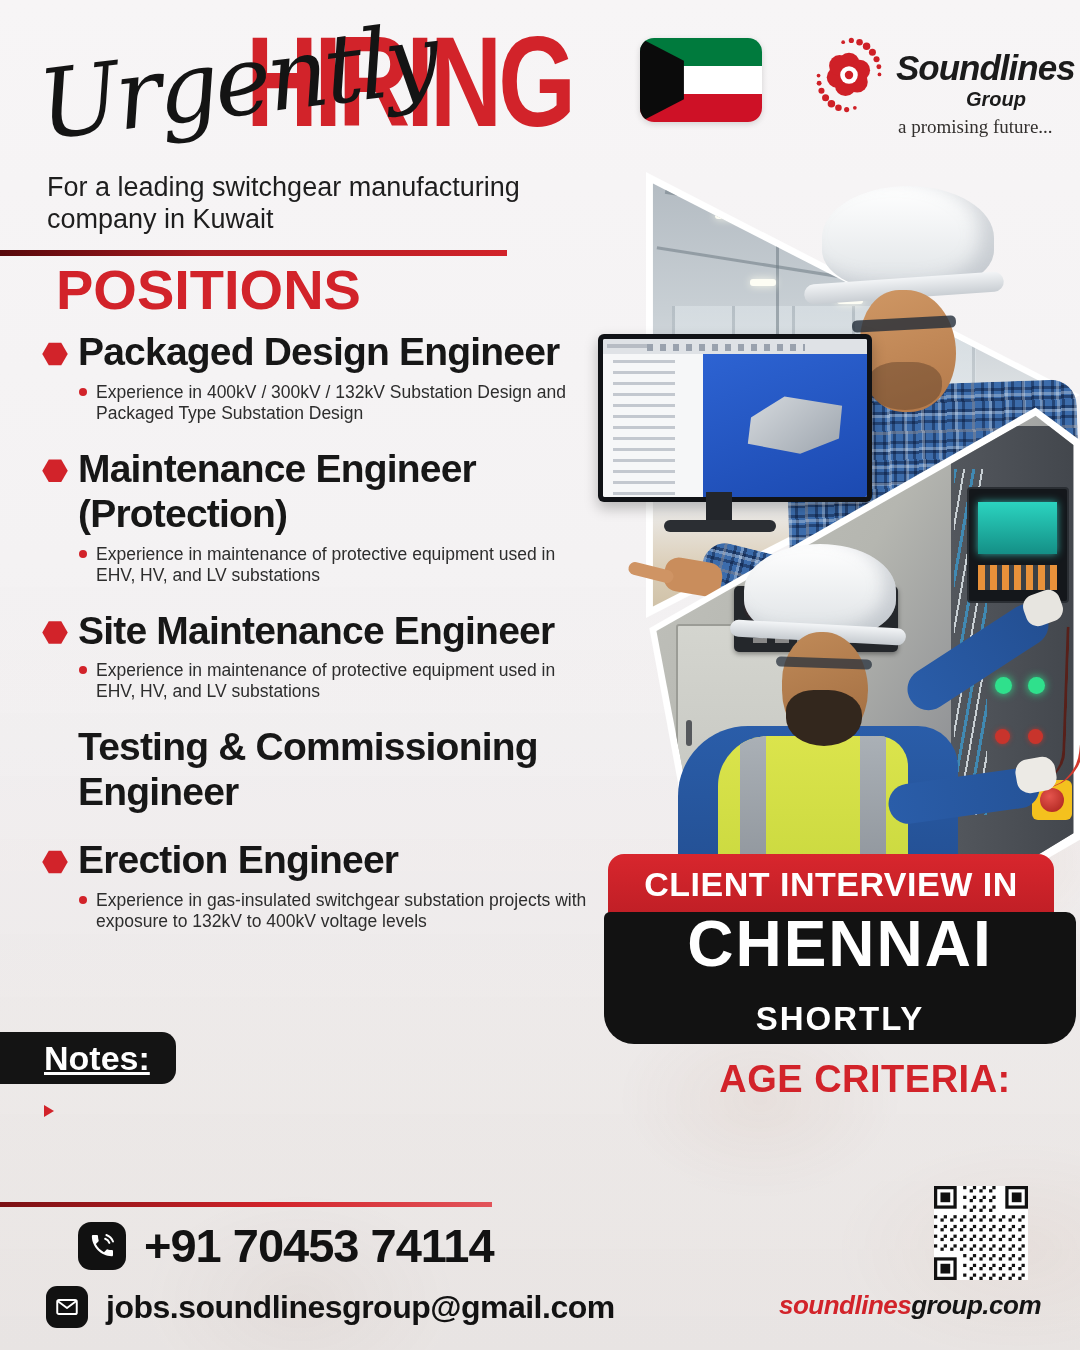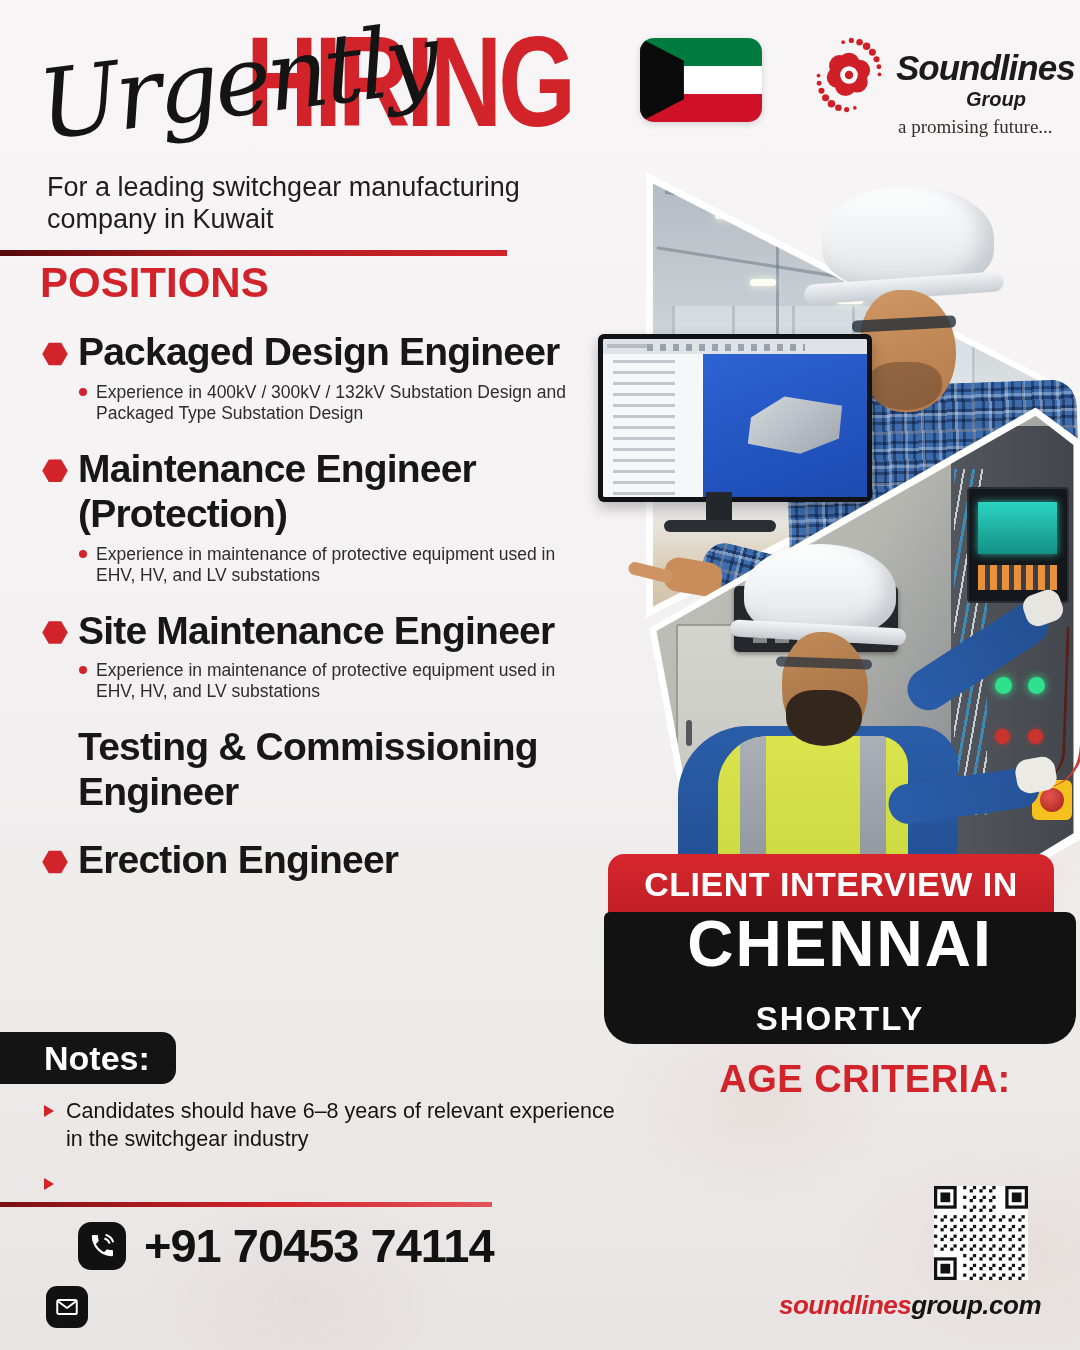--- a/index.html
+++ b/index.html
@@ -35,34 +35,34 @@
     clip-path:polygon(0 0,36% 27%,36% 73%,0 100%);}
 
   
   #logo{left:808px;top:34px;width:250px;height:110px;z-index:9;}
   #logo-name{position:absolute;left:88px;top:14px;font-size:35px;font-weight:800;font-style:italic;color:#1b1b1b;letter-spacing:-1px;}
   #logo-group{position:absolute;left:158px;top:54px;font-size:20px;font-weight:700;font-style:italic;color:#1b1b1b;}
   #logo-tagline{position:absolute;left:90px;top:82px;font-size:19px;color:#33302e;
     font-family:"Liberation Serif","DejaVu Serif",serif;}
 
   
-  #positions-title{left:40px;top:262px;font-size:42px;font-weight:800;color:#d2232a;letter-spacing:0;z-index:9;line-height:1;text-align:right;}
+  #positions-title{left:56px;top:262px;font-size:56px;font-weight:800;color:#d2232a;letter-spacing:0;z-index:9;line-height:1;text-align:right;}
   #positions-list{left:44px;top:330px;width:600px;z-index:9;}
   .pos-item{margin-bottom:23px;}
   .pos-title-row{position:relative;padding-left:34px;}
   .hex{position:absolute;left:-2px;top:12px;width:26px;height:24px;background:#d2232a;
     clip-path:polygon(26% 3%,74% 3%,99% 50%,74% 97%,26% 97%,1% 50%);}
   .pos-title{margin:0;font-size:39px;font-weight:800;color:#171717;line-height:1.15;letter-spacing:-.8px;}
   .pos-details{padding-left:52px;margin-top:7px;}
   .detail{position:relative;width:500px;font-size:17.5px;line-height:1.2;color:#2d2d2d;margin-bottom:13px;font-weight:500;}
   .detail .dot{position:absolute;left:-17px;top:6px;width:8px;height:8px;border-radius:50%;background:#d2232a;}
 
   
   #notes-box{left:0;top:1032px;height:52px;padding:0 26px 0 44px;background:#141414;color:#fff;
-    border-radius:0 14px 14px 0;display:flex;align-items:center;font-size:34px;font-weight:700;z-index:9;}
+    border-radius:0 14px 14px 0;display:flex;align-items:center;font-size:34px;font-weight:700;z-index:9;text-decoration:underline;}
   #notes-list{left:44px;top:1098px;width:600px;z-index:9;}
   .note-item{position:relative;width:560px;padding-left:22px;font-size:21.5px;line-height:1.3;
     color:#141414;font-weight:500;margin-bottom:17px;}
   .note-item .tri{position:absolute;left:0;top:7px;width:0;height:0;
     border-left:10px solid #d2232a;border-top:6px solid transparent;border-bottom:6px solid transparent;}
   .redline2{left:0;top:1202px;width:492px;height:5px;z-index:9;
     background:linear-gradient(90deg,#7a1013,#d2232a 55%,#e2545a);}
 
   
   .contact-row{display:flex;align-items:center;gap:18px;z-index:9;}
@@ -372,46 +372,49 @@
       <div class="pos-item">
         <div class="pos-title-row">
           <h3 class="pos-title">Testing &amp; Commissioning Engineer</h3>
         </div>
       </div>
       <div class="pos-item">
         <div class="pos-title-row">
           <span class="hex"></span>
           <h3 class="pos-title">Erection Engineer</h3>
         </div>
+        <div class="pos-details">
+          <div class="detail"><span class="dot"></span><span>Experience in gas-insulated switchgear substation projects with exposure to 132kV to 400kV voltage levels</span></div>
+        </div>
       </div>
     </div>
 
   <div class="abs" id="notes-box">Notes:</div>
   <div class="abs" id="notes-list">
-      <div class="note-item"><span class="tri"></span><span>Candidates should have 6–8 years of relevant experience in the switchgear industry</span></div>
       <div class="note-item"><span class="tri"></span></div>
     </div>
   <div class="abs redline2"></div>
 
   <div class="abs contact-row" id="phone-row">
     <div class="icon-sq">
       <svg width="30" height="30" viewBox="0 0 24 24" fill="none">
         <path d="M7.1 10.4c1.4 2.8 3.7 5.1 6.5 6.5l2-2c.3-.3.7-.4 1-.2 1 .3 2.1.5 3.2.5.6 0 1 .4 1 1v2.9c0 .6-.4 1-1 1C11.3 20.1 3.9 12.7 3.9 4.2c0-.6.4-1 1-1H7.8c.6 0 1 .4 1 1 0 1.1.2 2.2.5 3.2.1.3 0 .7-.2 1l-2 2z" fill="#ffffff"></path>
         <path d="M14.5 6.2a5.5 5.5 0 0 1 3.4 3.3M15.5 3.2a8.6 8.6 0 0 1 5.3 5.2" stroke="#ffffff" stroke-width="1.6" stroke-linecap="round"></path>
       </svg>
     </div>
     <div id="phone-number">+91 70453 74114</div>
   </div>
   <div class="abs contact-row" id="email-row">
     <div class="icon-sq small">
       <svg width="26" height="26" viewBox="0 0 24 24" fill="none">
         <rect x="3" y="5.5" width="18" height="13" rx="1.5" stroke="#ffffff" stroke-width="1.8"></rect>
         <path d="M4 7l8 6 8-6" stroke="#ffffff" stroke-width="1.8" stroke-linecap="round" stroke-linejoin="round"></path>
       </svg>
     </div>
+    <div id="email-text">jobs.soundlinesgroup@gmail.com</div>
   </div>
 
   <div class="abs" id="interview-red">CLIENT INTERVIEW IN</div>
   <div class="abs" id="interview-black">
     <div id="interview-city">CHENNAI</div>
     <div id="interview-when">SHORTLY</div>
   </div>
   <div class="abs" id="age-label">AGE CRITERIA:</div>
 
   <svg class="abs" id="qr" viewBox="0 0 29 29">

